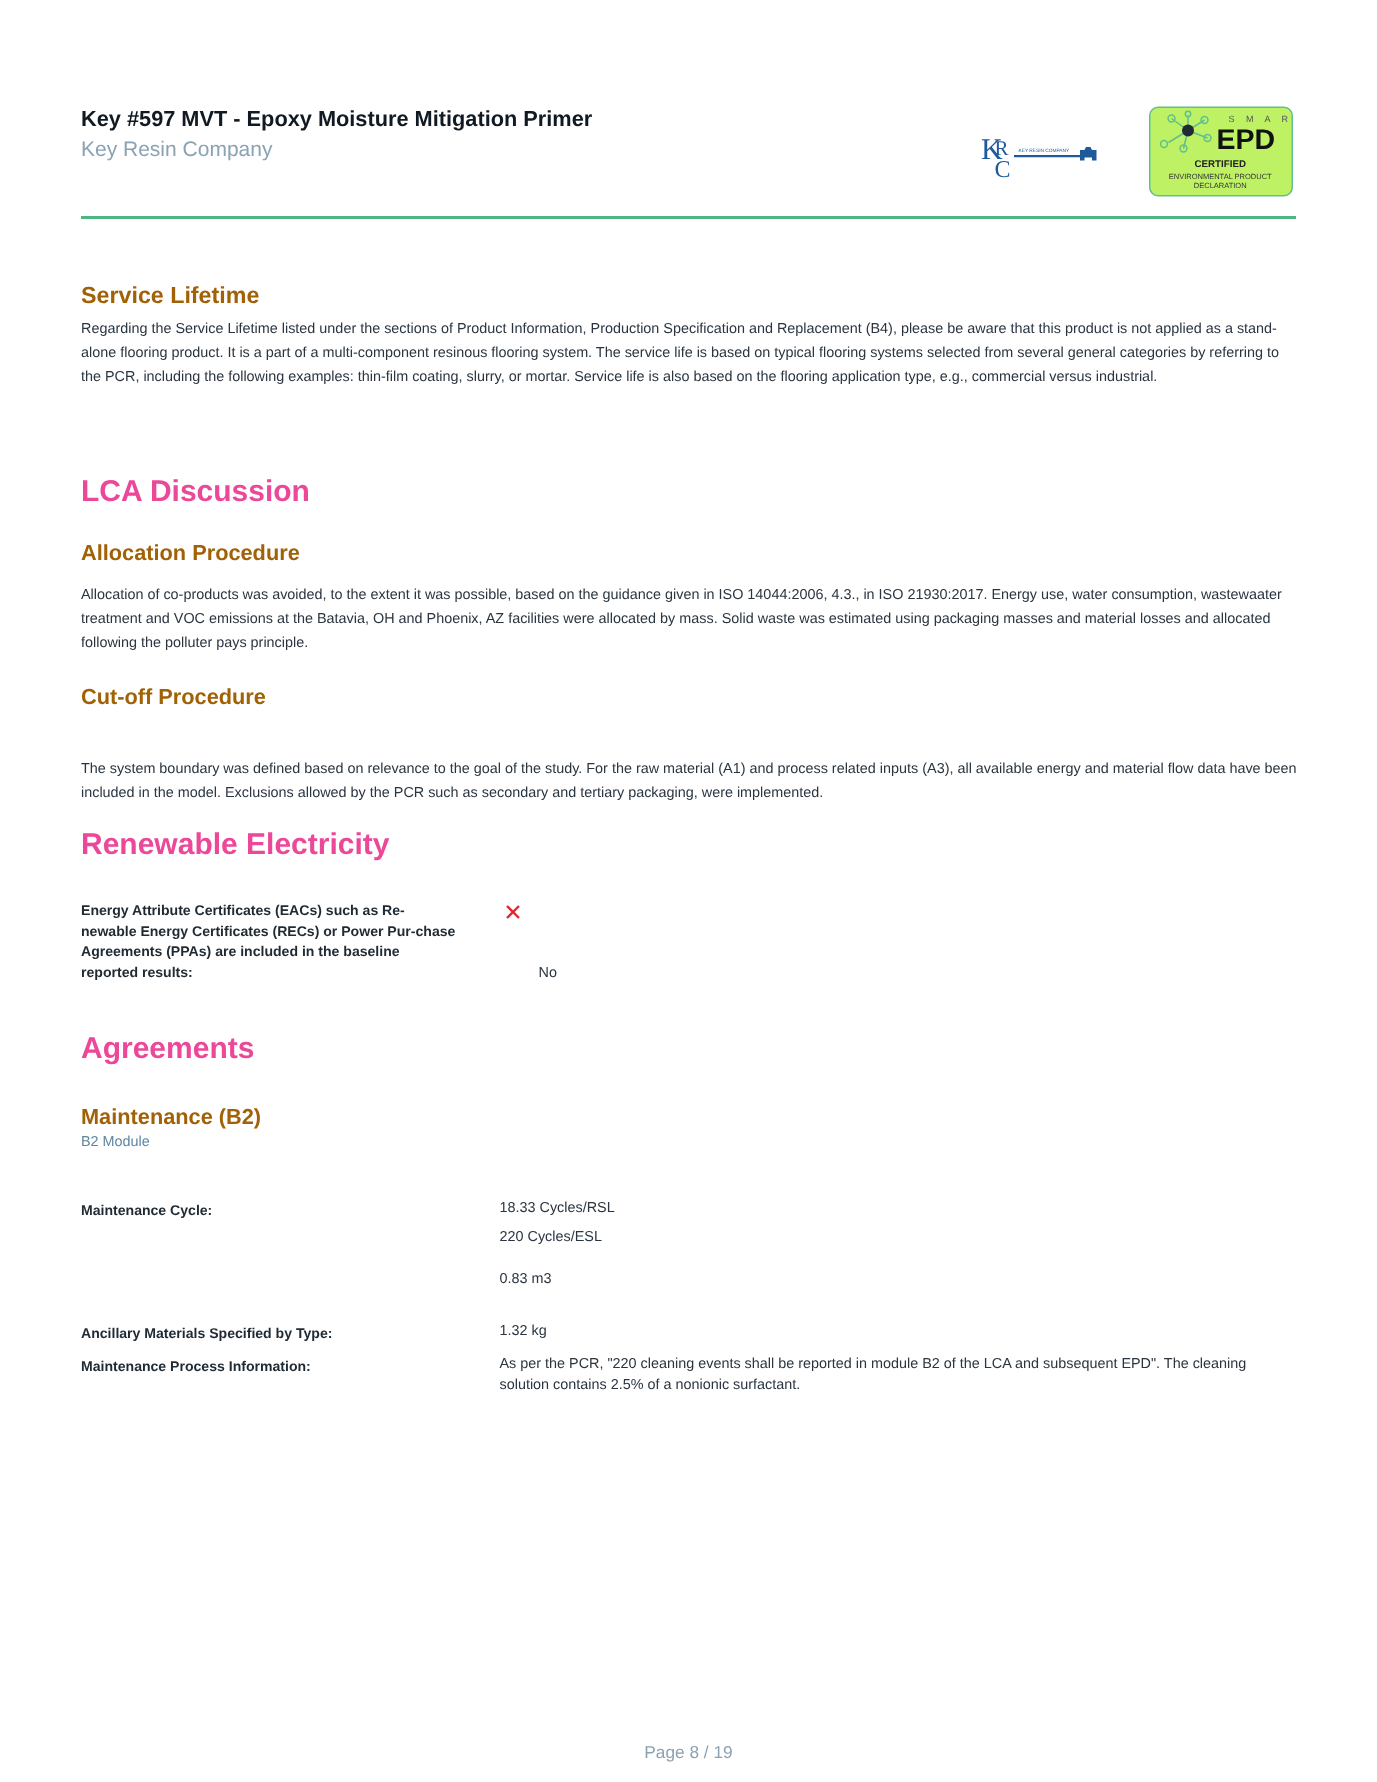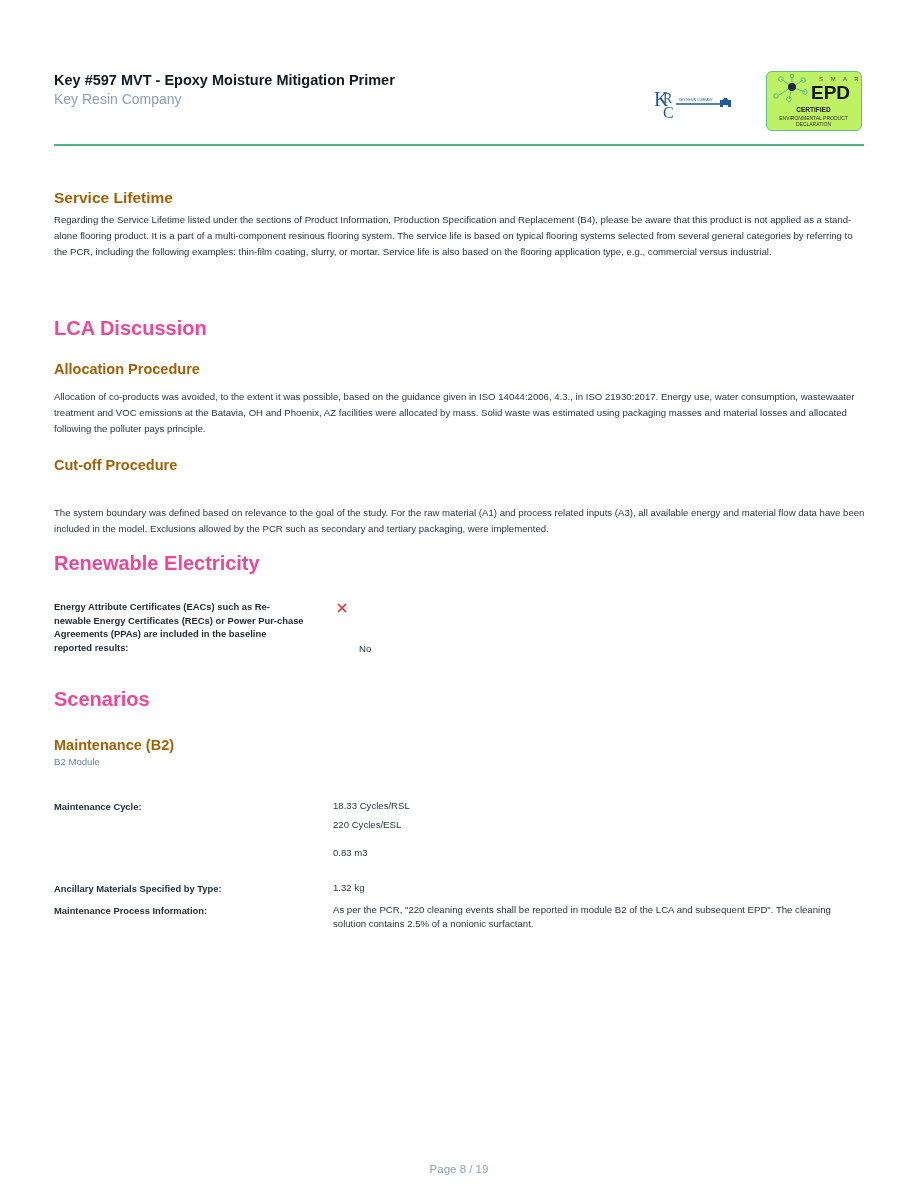--- a/index.html
+++ b/index.html
@@ -86,21 +86,21 @@
   <div class="para" style="top:469px;margin-top:20px;">The system boundary was defined based on relevance to the goal of the study. For the raw material (A1) and process related inputs (A3), all available energy and material flow data have been included in the model. Exclusions allowed by the PCR such as secondary and tertiary packaging, were implemented.</div>
 
   <div class="h2" style="top:536px;">Renewable Electricity</div>
   <div class="kv-label" style="top:584px; width:252px;">Energy Attribute Certificates (EACs) such as Re-newable Energy Certificates (RECs) or Power Pur-chase Agreements (PPAs) are included in the baseline reported results:</div>
   <svg class="x-icon" viewBox="0 0 12 12">
     <line x1="2" y1="2" x2="10" y2="10" stroke="#e0282e" stroke-width="1.6"></line>
     <line x1="10" y1="2" x2="2" y2="10" stroke="#e0282e" stroke-width="1.6"></line>
   </svg>
   <div class="rec-value">No</div>
 
-  <div class="h2" style="top:672px;">Scenarios</div>
+  <div class="h2" style="top:672px;">Agreements</div>
   <div class="h3" style="top:721px;">Maintenance (B2)</div>
   <div class="subtle" style="top:740px;">B2 Module</div>
 
   <div class="kv-label" style="top:784px;">Maintenance Cycle:</div>
   <div class="kv-value" style="top:783px;">18.33 Cycles/RSL</div>
   <div class="kv-value" style="top:802px;">220 Cycles/ESL</div>
 
   <div class="kv-value" style="top:830px;">0.83 m3</div>
 
   <div class="kv-label" style="top:866px;">Ancillary Materials Specified by Type:</div>

